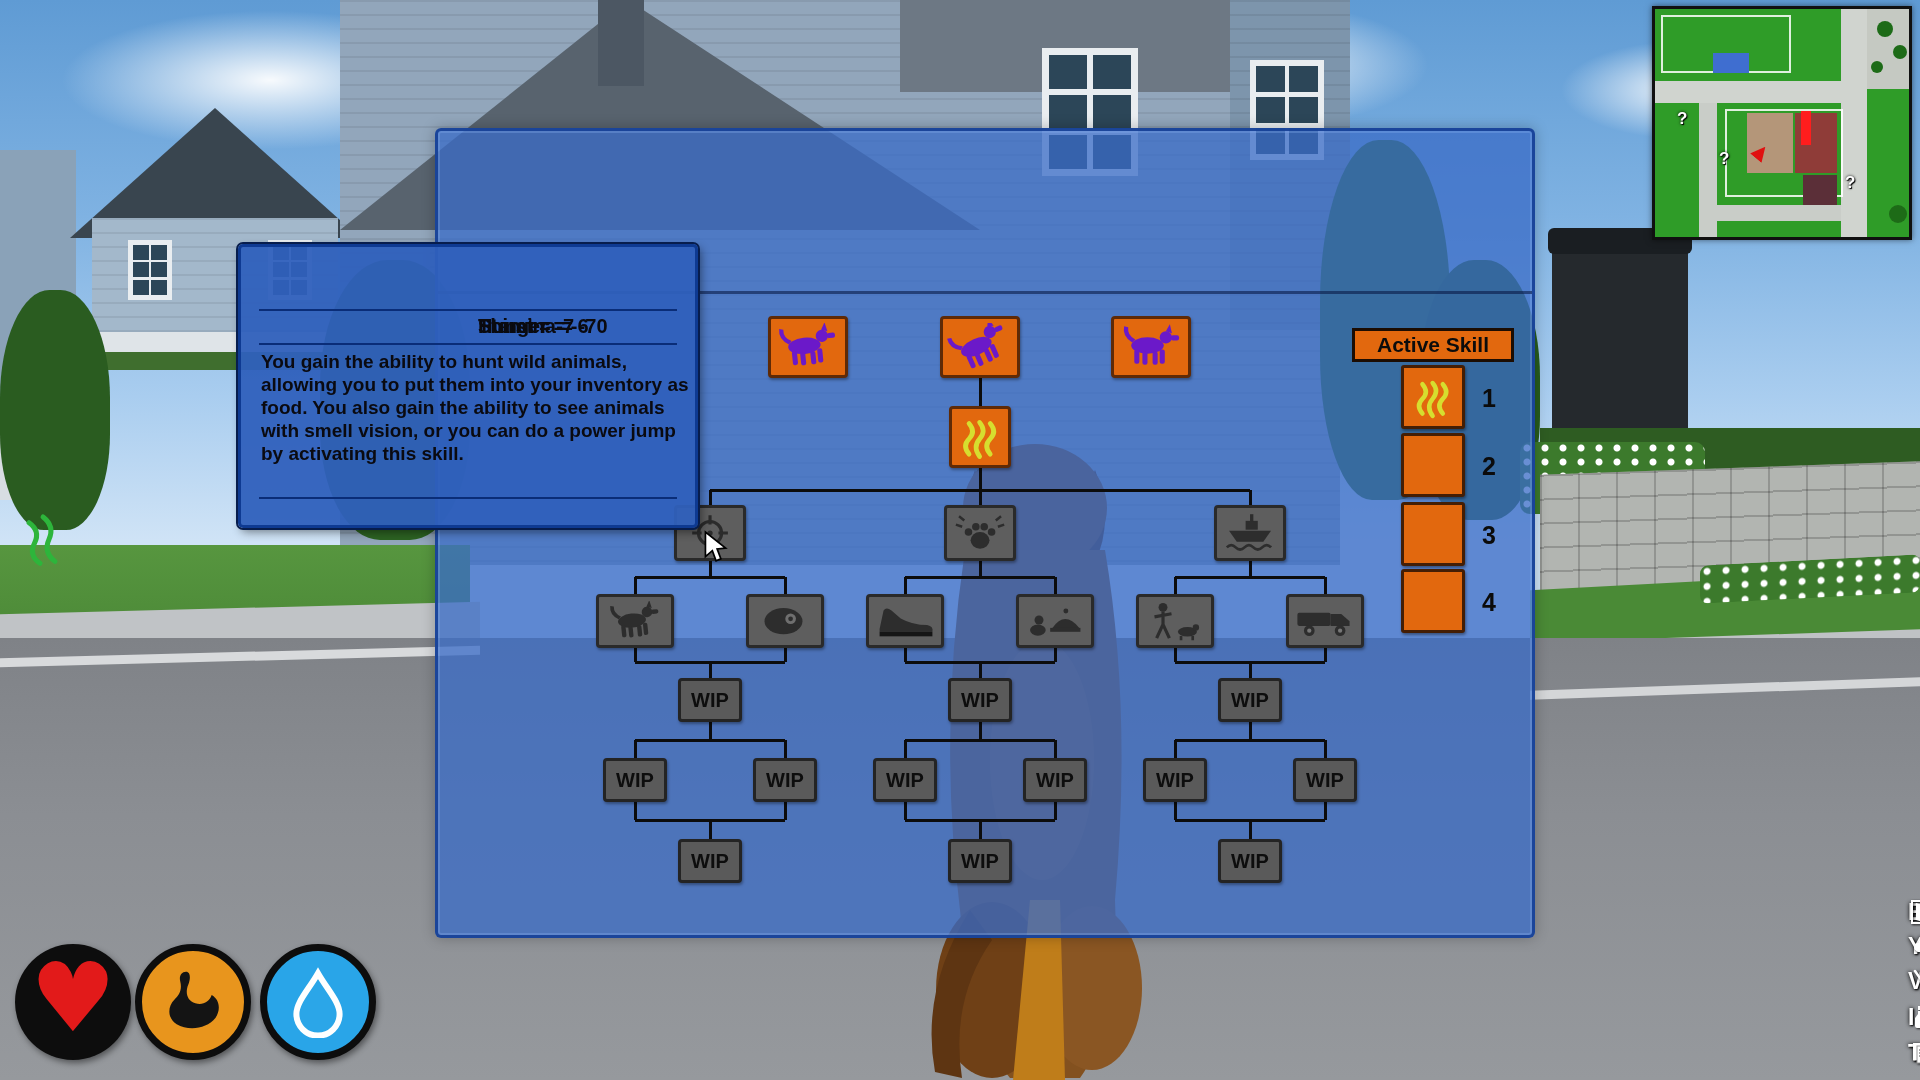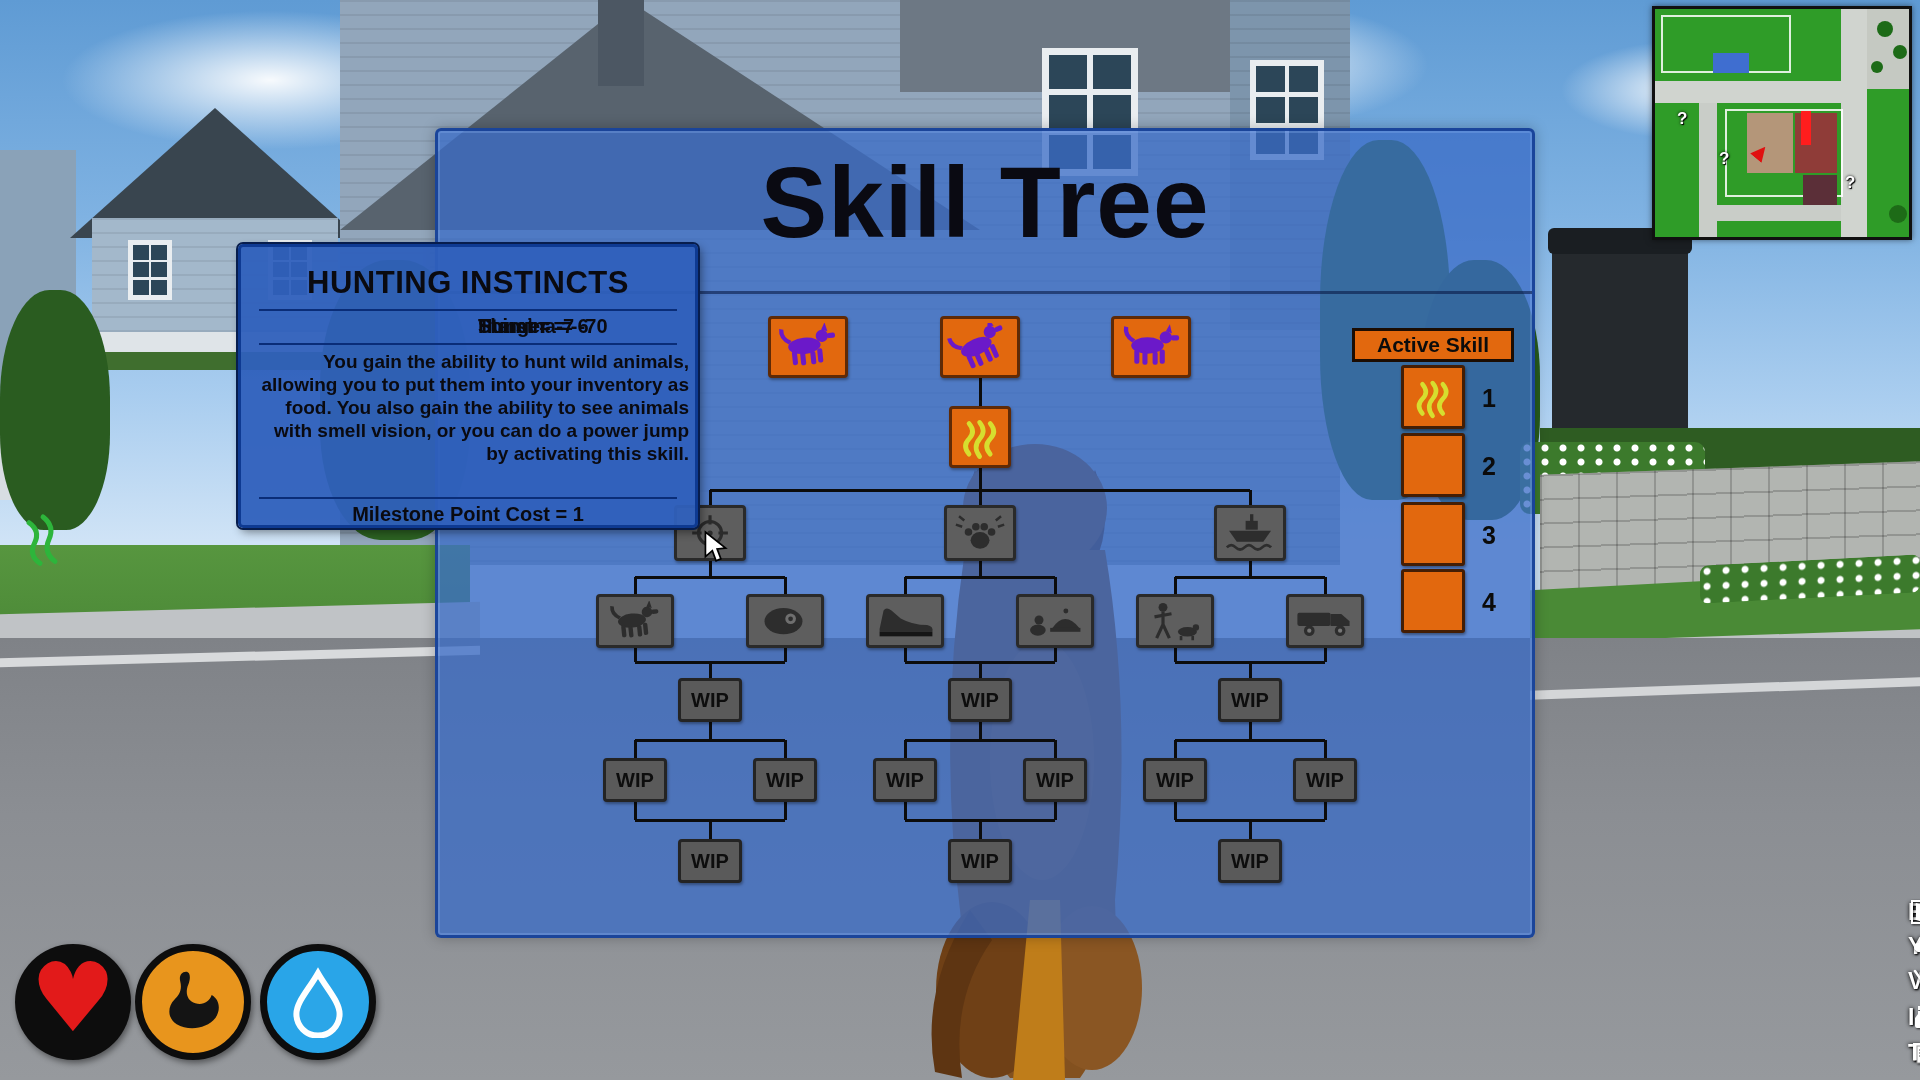--- a/index.html
+++ b/index.html
@@ -48,21 +48,21 @@
   .slot-num{left:1472px;width:34px;text-align:center;font-size:25px;font-weight:bold;color:#0b0b0b;}
 
   
   #tooltip{left:238px;top:244px;width:460px;height:284px;color:#0a0a10;
     background:rgba(47,96,188,.95);border:3px solid #0e3a92;border-radius:5px;
     box-shadow:0 0 0 2px #071d4d, 3px 4px 10px rgba(0,0,0,.45);}
   .tt-title{left:0;right:0;top:18px;text-align:center;font-size:31px;font-weight:bold;letter-spacing:.5px;}
   .tt-sep{left:18px;right:18px;height:2px;background:#0a2d78;}
   .tt-stats{left:0;right:0;top:68px;text-align:center;font-size:20px;font-weight:bold;}
   .tt-stats span{position:static;margin:0 10px;}
-  .tt-desc{left:20px;top:103px;width:428px;font-size:19px;line-height:23px;font-weight:bold;text-align:right;}
+  .tt-desc{left:20px;top:103px;width:428px;font-size:19px;line-height:23px;font-weight:bold;}
   .tt-cost{left:0;right:0;top:256px;text-align:center;font-size:20px;font-weight:bold;}
 
   
   #minimap{left:1652px;top:6px;width:260px;height:234px;background:#2f9c28;
     border:3px solid #101010;overflow:hidden;box-shadow:0 0 6px rgba(0,0,0,.5);}
   .mm-q{color:#fff;font-weight:bold;font-size:17px;text-shadow:0 0 3px #000,1px 1px 1px #000;}
   .mm-tree{border-radius:50%;background:#1d6b17;}
 
   
   .vital{width:116px;height:116px;border-radius:50%;display:flex;align-items:center;justify-content:center;
@@ -143,21 +143,20 @@
     <ellipse cx="155" cy="78" rx="72" ry="64" fill="#7c4b1d"></ellipse>
     <path d="M85 120 Q58 300 80 480 Q90 600 130 648 L200 648 Q240 592 235 470 Q252 280 225 120 Z" fill="#83511f"></path>
     <ellipse cx="112" cy="560" rx="56" ry="88" fill="#6f4016"></ellipse>
     <ellipse cx="212" cy="558" rx="50" ry="82" fill="#8a5623"></ellipse>
     <path d="M150 470 L133 650 L185 650 L180 470 Z" fill="#bf7d1a"></path>
     <path d="M90 480 Q40 560 55 642 L82 648 Q70 570 112 510 Z" fill="#5e3512"></path>
     <ellipse cx="162" cy="330" rx="52" ry="120" fill="#a96e2e" opacity=".35"></ellipse>
   </svg>
 
   <div id="skill-panel">
-    <div id="panel-title">Skill Tree</div>
     <div class="title-rule"></div>
   </div>
 
   <div id="tree-layer" style="left:0;top:0;width:1920px;height:1080px;">
       <div class="tline" style="left: 978.5px; top: 378px; width: 3px; height: 28px;"></div>
       <div class="tline" style="left: 978.5px; top: 468px; width: 3px; height: 22px;"></div>
       <div class="tline" style="left: 710px; top: 488.5px; width: 540px; height: 3px;"></div>
       <div class="tline" style="left: 708.5px; top: 490px; width: 3px; height: 15px;"></div>
       <div class="tline" style="left: 708.5px; top: 561px; width: 3px; height: 16px;"></div>
       <div class="tline" style="left: 635px; top: 575.5px; width: 150px; height: 3px;"></div>
@@ -416,31 +415,29 @@
   </div>
   <div class="slot" style="top:433px;"></div>
   <div class="slot" style="top:502px;"></div>
   <div class="slot" style="top:569px;"></div>
   <div class="slot-num" style="top:384px;">1</div>
   <div class="slot-num" style="top:452px;">2</div>
   <div class="slot-num" style="top:521px;">3</div>
   <div class="slot-num" style="top:588px;">4</div>
 
   <div id="tooltip">
-    <div class="tt-title">HUNTING INSTINCTS</div>
     <div class="tt-sep" style="top:62px;"></div>
     <div class="tt-stats">
       <span>Stamina = -70</span>
         <span>Hunger = -6</span>
         <span>Thirst = -7</span>
     </div>
     <div class="tt-sep" style="top:96px;"></div>
     <div class="tt-desc">You gain the ability to hunt wild animals, allowing you to put them into your inventory as food. You also gain the ability to see animals with smell vision, or you can do a power jump by activating this skill.</div>
     <div class="tt-sep" style="top:250px;"></div>
-    <div class="tt-cost">Milestone Point Cost = 1</div>
   </div>
 
   <div id="minimap">
     <div style="left:190px;top:0;width:64px;height:80px;background:#c5c9c2;"></div>
     <div style="left:186px;top:0;width:26px;height:228px;background:#d0d4cf;"></div>
     <div style="left:0;top:72px;width:212px;height:22px;background:#d0d4cf;"></div>
     <div style="left:44px;top:94px;width:18px;height:134px;background:#c9cdc8;"></div>
     <div style="left:44px;top:196px;width:142px;height:16px;background:#c9cdc8;"></div>
     <div style="left:6px;top:6px;width:130px;height:58px;border:2px solid rgba(255,255,255,.85);"></div>
     <div style="left:70px;top:100px;width:118px;height:88px;border:2px solid rgba(255,255,255,.85);"></div>

